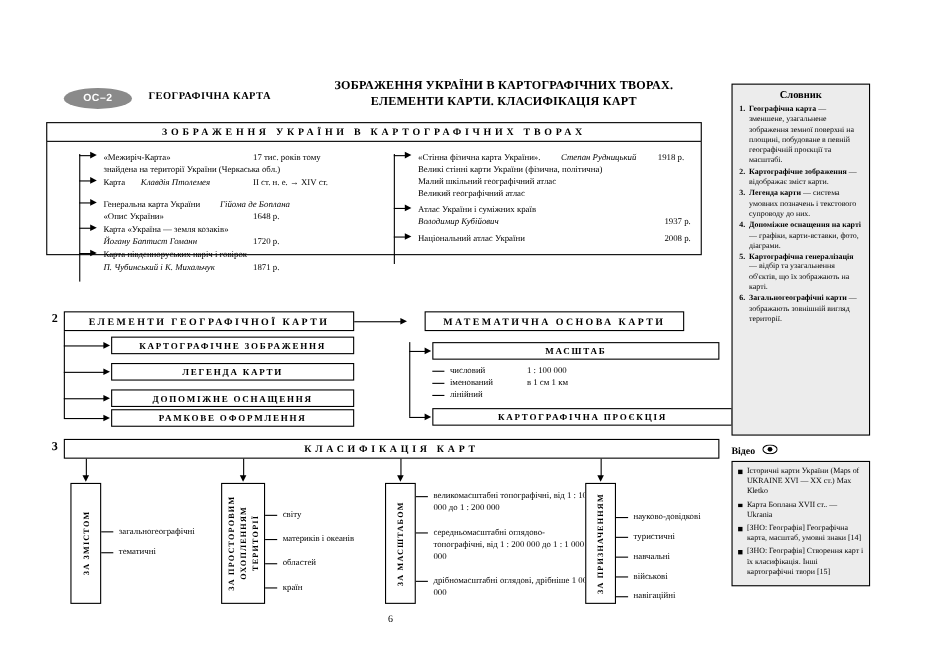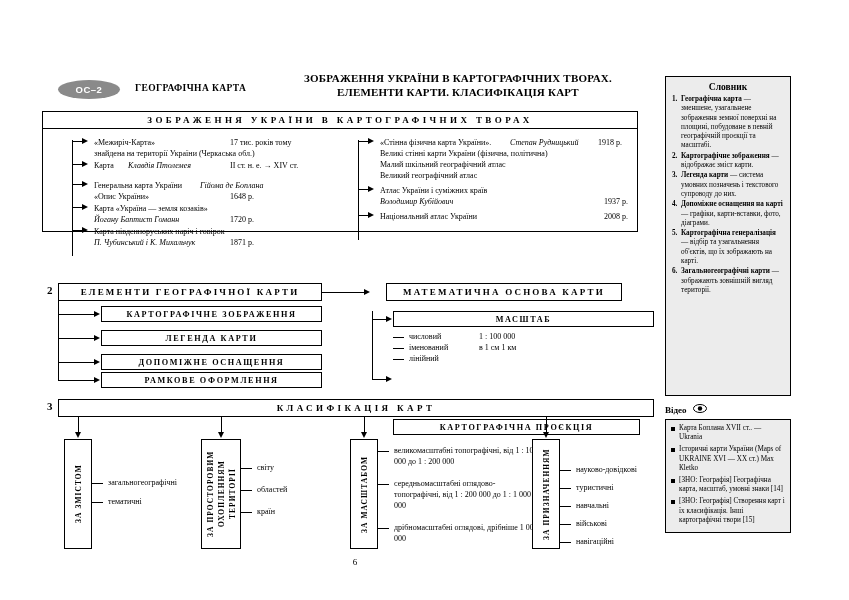--- a/index.html
+++ b/index.html
@@ -230,21 +230,21 @@
     <div class="leaf" style="height:11px;">
       <span class="dash"></span>
       <span style="display:inline-block;width:70px;">іменований</span><span>в 1 см 1 км</span>
     </div>
     <div class="leaf" style="height:11px;">
       <span class="dash"></span>
       <span style="display:inline-block;width:70px;">лінійний</span><span></span>
     </div>
   </div>
 
-  <div class="box elbox hdr s" style="left:393px;top:371px;width:247px;margin-top:48px;">КАРТОГРАФІЧНА ПРОЄКЦІЯ</div>
+  <div class="box elbox hdr s" style="left:393px;top:371px;width:273px;">КАРТОГРАФІЧНА ПРОЄКЦІЯ</div>
   <div class="hline" style="left:372px;top:379px;width:15px;"></div>
   <div class="arrowR" style="left:386px;top:375.5px;"></div>
 
   <div class="sec-num" style="left:47px;top:400px;">3</div>
   <div class="box hdr wide" style="left:58px;top:399px;width:596px;height:18px;">КЛАСИФІКАЦІЯ КАРТ</div>
 
   <div class="vline" style="left:78px;top:417px;height:17px;"></div>
   <div class="arrowD" style="left:74.5px;top:432px;"></div>
   <div class="vbox" style="left:64px;top:439px;width:28px;height:110px;">
     <div class="vlabel">ЗА ЗМІСТОМ</div>
@@ -262,20 +262,24 @@
 
   <div class="vline" style="left:221px;top:417px;height:17px;"></div>
   <div class="arrowD" style="left:217.5px;top:432px;"></div>
   <div class="vbox" style="left:201px;top:439px;width:40px;height:110px;">
     <div class="vlabel">ЗА ПРОСТОРОВИМ ОХОПЛЕННЯМ ТЕРИТОРІЇ</div>
   </div>
   <div class="leafwrap" style="left:241px;top:462px;width:100px;">
     <div class="leaf" style="height:22px;">
       <span class="dash"></span>
       <span>світу</span>
+    </div>
+    <div class="leaf" style="height:22px;">
+      <span class="dash"></span>
+      <span>материків і океанів</span>
     </div>
     <div class="leaf" style="height:22px;">
       <span class="dash"></span>
       <span>областей</span>
     </div>
     <div class="leaf" style="height:22px;">
       <span class="dash"></span>
       <span>країн</span>
     </div>
   </div>
@@ -345,22 +349,22 @@
       <span>Відео</span>
       <span class="eye">
         <svg width="14" height="9" viewBox="0 0 14 9" aria-hidden="true">
           <ellipse cx="7" cy="4.5" rx="6.5" ry="4" fill="none" stroke="#000" stroke-width="1"></ellipse>
           <circle cx="7" cy="4.5" r="2.2" fill="#000"></circle>
         </svg>
       </span>
     </div>
     <div class="vbox2">
       <ul class="vlist">
+        <li><span class="sq"></span><span>Історичні карти України (Maps of UKRAINE XVI — XX ст.) Max Кletko</span></li>
         <li><span class="sq"></span><span>Карта Боплана XVII ст.. — Ukrania</span></li>
-        <li><span class="sq"></span><span>Історичні карти України (Maps of UKRAINE XVI — XX ст.) Max Кletko</span></li>
         <li><span class="sq"></span><span>[ЗНО: Географія] Географічна карта, масштаб, умовні знаки [14]</span></li>
         <li><span class="sq"></span><span>[ЗНО: Географія] Створення карт і їх класифікація. Інші картографічні твори [15]</span></li>
       </ul>
     </div>
   </div>
 
   <div class="pagenum">6</div>
 
 </div>
 

